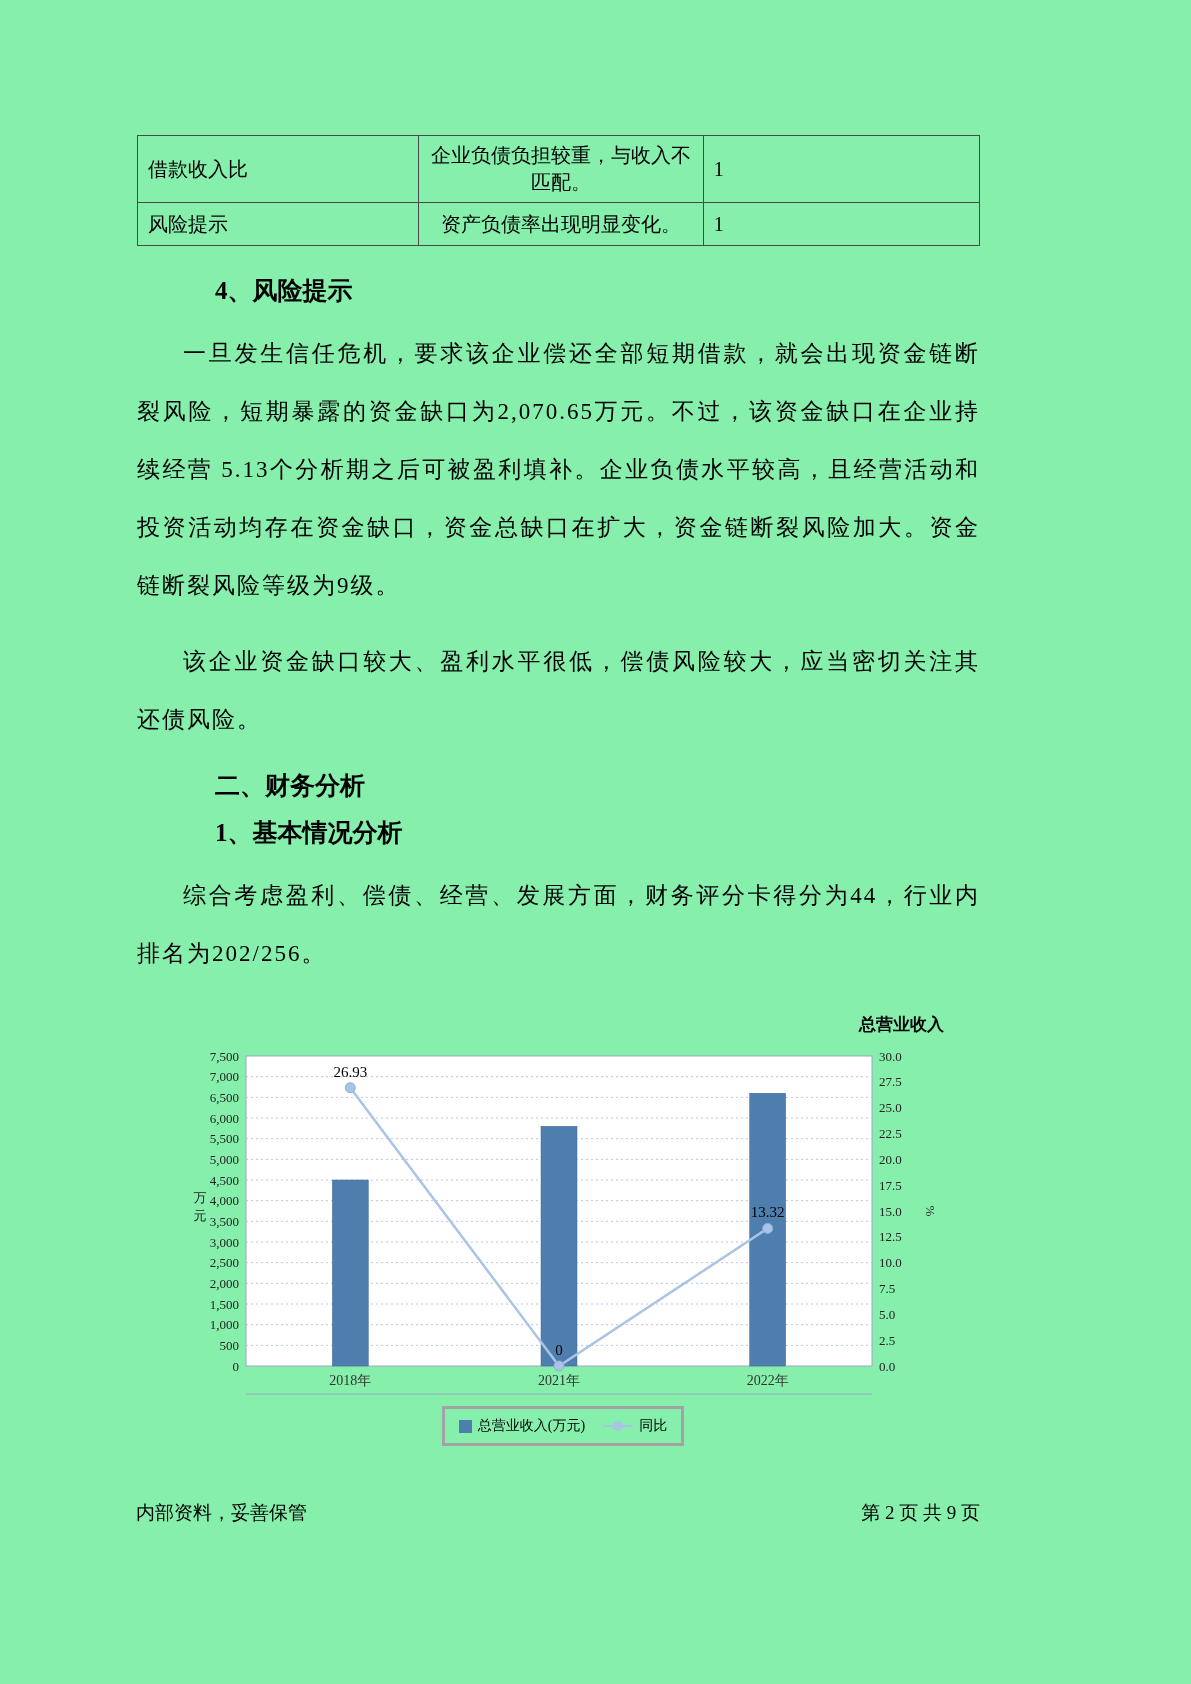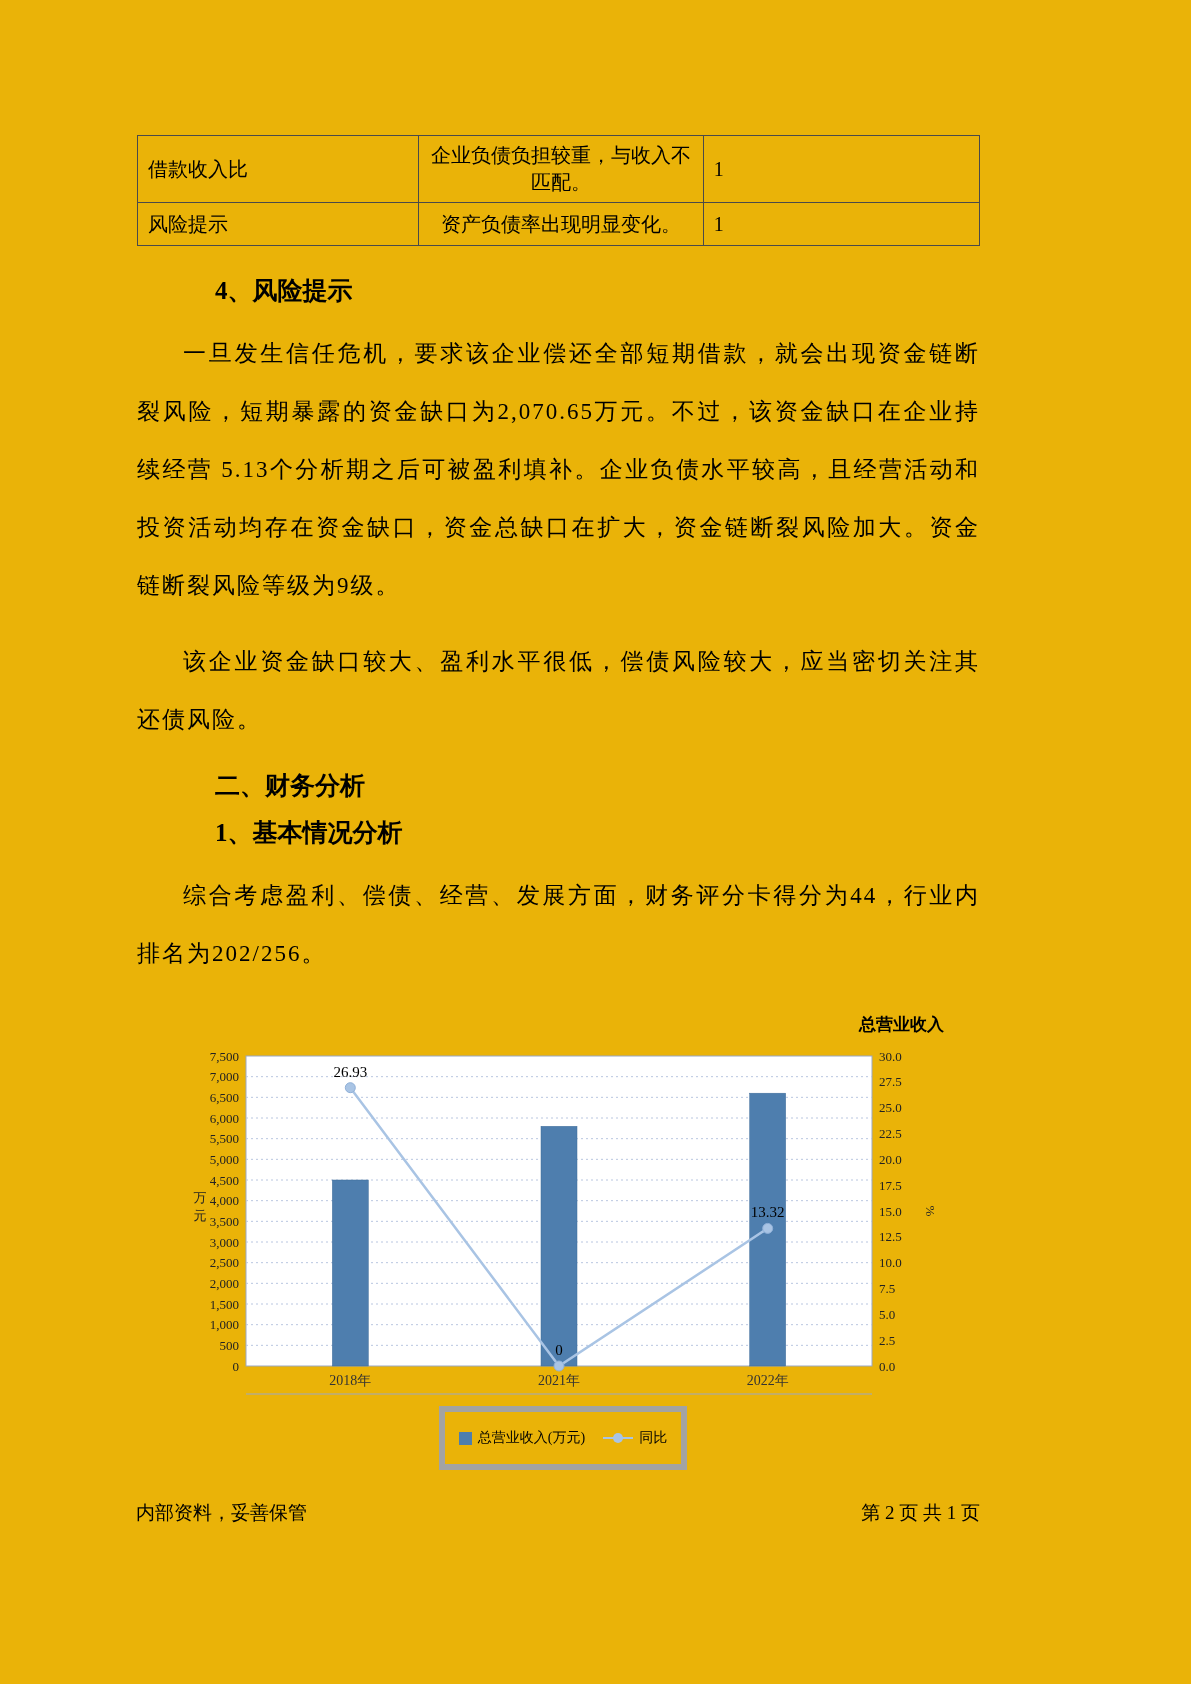--- a/index.html
+++ b/index.html
@@ -1,20 +1,20 @@
 <!DOCTYPE html>
 <html><head>
 <meta charset="utf-8">
 <style>
   html,body{margin:0;padding:0;background:#888;}
   .page{
     position:relative;
     width:1191px;height:1684px;
     margin:0 auto;
-    background:#eab308;
+    background:#86efac;
     font-family:"Liberation Serif","DejaVu Serif",serif;
     color:#000;
     overflow:hidden;
   }
   .content{margin:0 211px 0 137px;}
   
   table.toptbl{
     border-collapse:collapse;
     width:843px;
     margin-top:135px;
@@ -50,22 +50,22 @@
   }
   .chart-title{
     text-align:right;
     font-size:17px;font-weight:bold;
     margin-bottom:8px;
   }
   svg text{font-family:"Liberation Serif","DejaVu Serif",serif;}
   .legend-row{text-align:center;margin-top:4px;}
   .legend{
     display:inline-flex;align-items:center;gap:18px;
-    border:6px solid #a3a3a3;
-    padding:17px 14px;
+    border:3px solid #a3a3a3;
+    padding:8px 14px;
     font-size:14px;
   }
   .lg-item{display:inline-flex;align-items:center;gap:6px;}
   .lg-sq{display:inline-block;width:13px;height:13px;background:#4e7eae;}
   .lg-line{display:inline-block;width:30px;height:2px;background:#a9c4e4;position:relative;vertical-align:middle;}
   .lg-dot{position:absolute;left:10px;top:-4px;width:10px;height:10px;border-radius:50%;background:#a9c4e4;display:block;}
   
   .footer{
     position:absolute;left:136px;right:211px;bottom:158px;
     display:flex;justify-content:space-between;
@@ -179,15 +179,15 @@
             <span>同比</span>
           </span>
         </span>
       </div>
     </div>
 
   </div>
 
   <div class="footer">
     <span>内部资料，妥善保管</span>
-    <span>第 2 页  共 1 页</span>
+    <span>第 2 页  共 9 页</span>
   </div>
 </div>
 
 </body></html>

